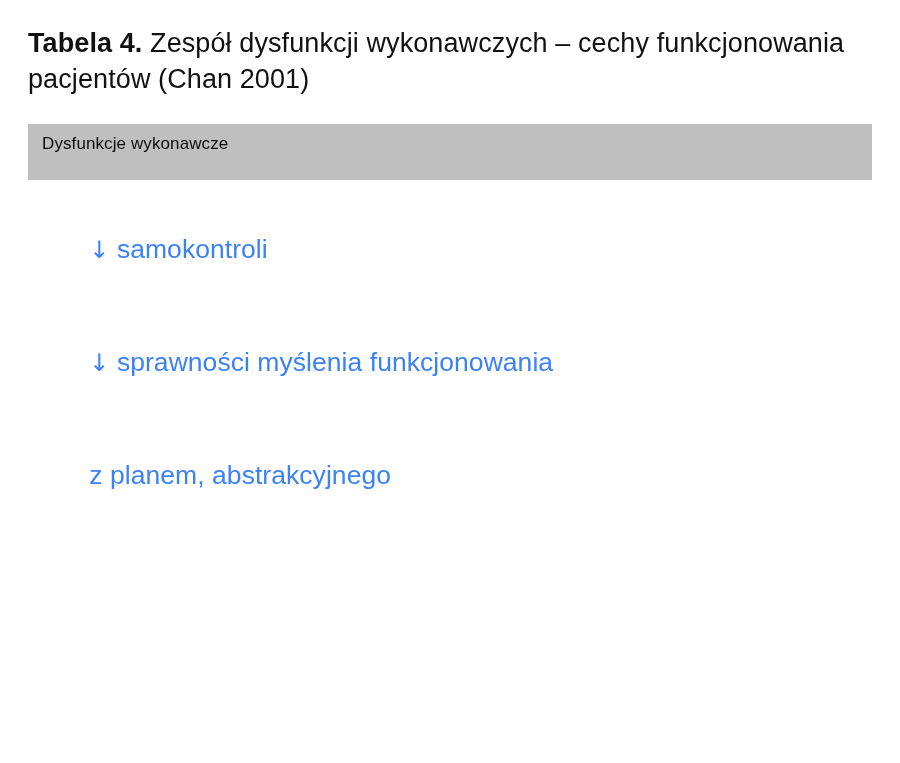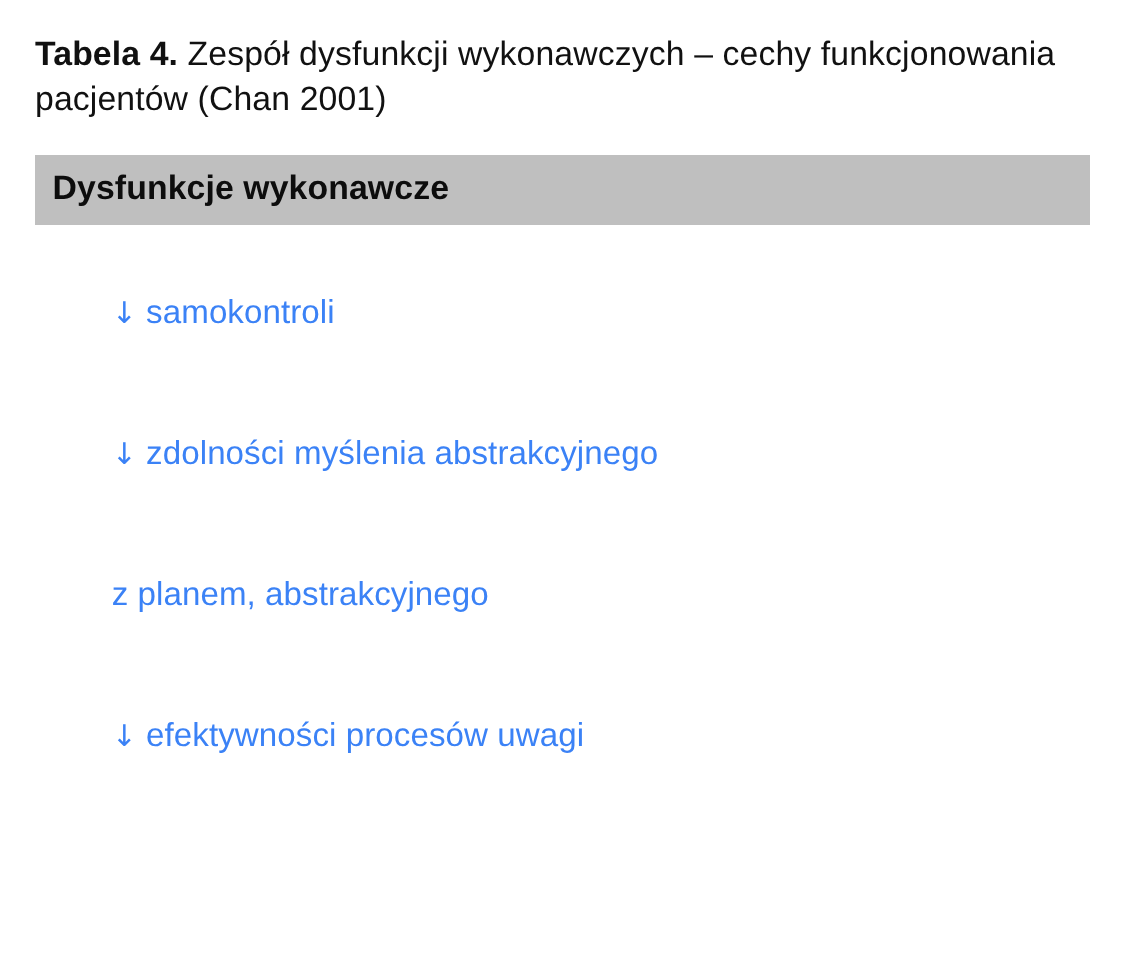--- a/index.html
+++ b/index.html
@@ -34,22 +34,22 @@
   }
   .table {
     width: 844px;
     border-collapse: collapse;
   }
   .table-head {
     background: #bfbfbf;
     height: 56px;
   }
   .table-head .head-cell {
-    font-size: 27px;
-    font-weight: bold;
+    font-size: 17px;
+    font-weight: normal;
     color: #0d0d0d;
     padding: 10px 0 10px 14px;
     letter-spacing: 0.1px;
     line-height: 1.2;
   }
   .table-body {
     padding: 14px 0 10px 2px;
   }
   .row {
     font-size: 26.5px;
@@ -74,27 +74,24 @@
 
   <div class="table">
     <div class="table-head">
       <div class="head-cell">Dysfunkcje wykonawcze</div>
     </div>
     <div class="table-body">
       <div class="row">
         <span class="arrow">↓</span><span> samokontroli</span>
       </div>
       <div class="row">
-        <span class="arrow">↓</span><span> zdolności myślenia abstrakcyjnego</span>
+        <span class="arrow">↓</span><span> sprawności myślenia funkcjonowania</span>
       </div>
       <div class="row">
         <span class="arrow"></span><span>z planem, abstrakcyjnego</span>
-      </div>
-      <div class="row">
-        <span class="arrow">↓</span><span> efektywności procesów uwagi</span>
       </div>
       <div class="row">
         
       </div>
 
     </div>
 
   </div>
 
 </div>

